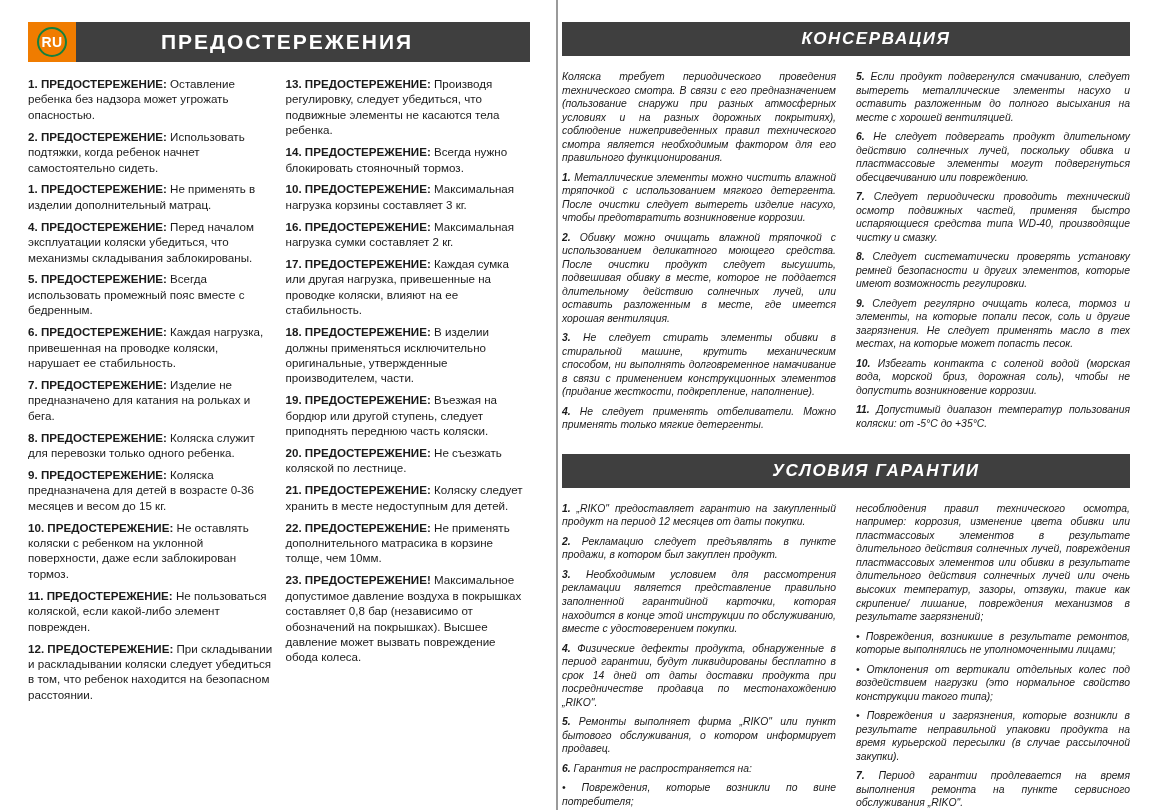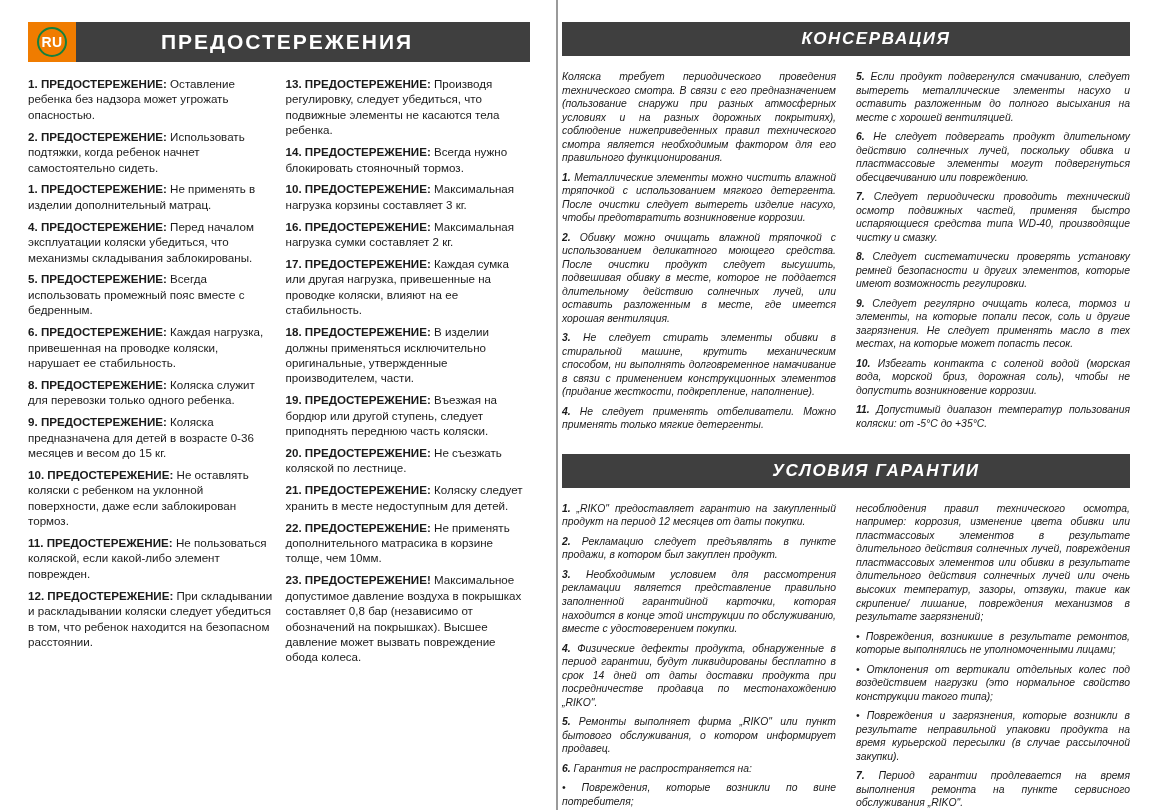--- a/index.html
+++ b/index.html
@@ -147,20 +147,21 @@
 
 
     <div class="two-col">
       <div class="col">
         <div class="warn-item"><b>1. ПРЕДОСТЕРЕЖЕНИЕ:</b> Оставление ребенка без надзора может угрожать опасностью.</div>
         <div class="warn-item"><b>2. ПРЕДОСТЕРЕЖЕНИЕ:</b> Использовать подтяжки, когда ребенок начнет самостоятельно сидеть.</div>
         <div class="warn-item"><b>1. ПРЕДОСТЕРЕЖЕНИЕ:</b> Не применять в изделии дополнительный матрац.</div>
         <div class="warn-item"><b>4. ПРЕДОСТЕРЕЖЕНИЕ:</b> Перед началом эксплуатации коляски убедиться, что механизмы складывания заблокированы.</div>
         <div class="warn-item"><b>5. ПРЕДОСТЕРЕЖЕНИЕ:</b> Всегда использовать промежный пояс вместе с бедренным.</div>
         <div class="warn-item"><b>6. ПРЕДОСТЕРЕЖЕНИЕ:</b> Каждая нагрузка, привешенная на проводке коляски, нарушает ее стабильность.</div>
+        <div class="warn-item"><b>7. ПРЕДОСТЕРЕЖЕНИЕ:</b> Изделие не предназначено для катания на рольках и бега.</div>
         <div class="warn-item"><b>8. ПРЕДОСТЕРЕЖЕНИЕ:</b> Коляска служит для перевозки только одного ребенка.</div>
         <div class="warn-item"><b>9. ПРЕДОСТЕРЕЖЕНИЕ:</b> Коляска предназначена для детей в возрасте 0-36 месяцев и весом до 15 кг.</div>
         <div class="warn-item"><b>10. ПРЕДОСТЕРЕЖЕНИЕ:</b> Не оставлять коляски с ребенком на уклонной поверхности, даже если заблокирован тормоз.</div>
         <div class="warn-item"><b>11. ПРЕДОСТЕРЕЖЕНИЕ:</b> Не пользоваться коляской, если какой-либо элемент поврежден.</div>
         <div class="warn-item"><b>12. ПРЕДОСТЕРЕЖЕНИЕ:</b> При складывании и раскладывании коляски следует убедиться в том, что ребенок находится на безопасном расстоянии.</div>
       </div>
       <div class="col">
         <div class="warn-item"><b>13. ПРЕДОСТЕРЕЖЕНИЕ:</b> Производя регулировку, следует убедиться, что подвижные элементы не касаются тела ребенка.</div>
         <div class="warn-item"><b>14. ПРЕДОСТЕРЕЖЕНИЕ:</b> Всегда нужно блокировать стояночный тормоз.</div>
         <div class="warn-item"><b>10. ПРЕДОСТЕРЕЖЕНИЕ:</b> Максимальная нагрузка корзины составляет 3 кг.</div>

